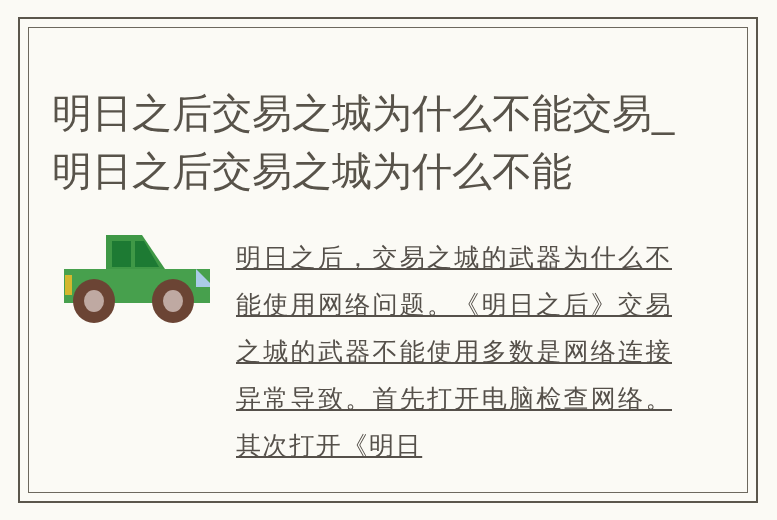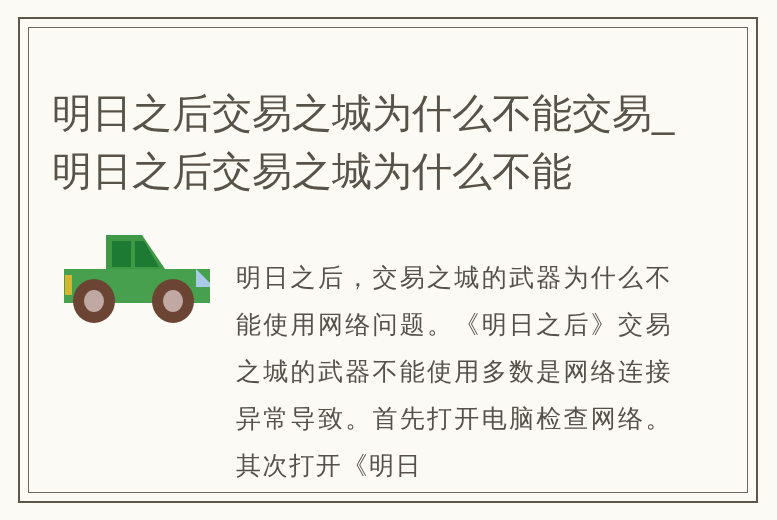--- a/index.html
+++ b/index.html
@@ -74,30 +74,31 @@
     left: 22px;
     top: 20px;
     width: 160px;
     height: 100px;
   }
 
   
   #body-text {
     position: absolute;
     left: 196px;
-    top: 24px;
+    top: 4px;
     width: 436px;
     font-family: "DejaVu Serif", "Liberation Serif", serif;
     font-size: 25px;
     line-height: 47px;
     color: #55504a;
     letter-spacing: 1.6px;
     word-break: break-all;
     text-align: justify;
     text-align-last: left;
+    text-decoration: underline;
   }
 </style>
 </head>
 <body>
 
 <div id="card">
 
   <div id="frame-outer">
     <div id="frame-inner"></div>
   </div>

